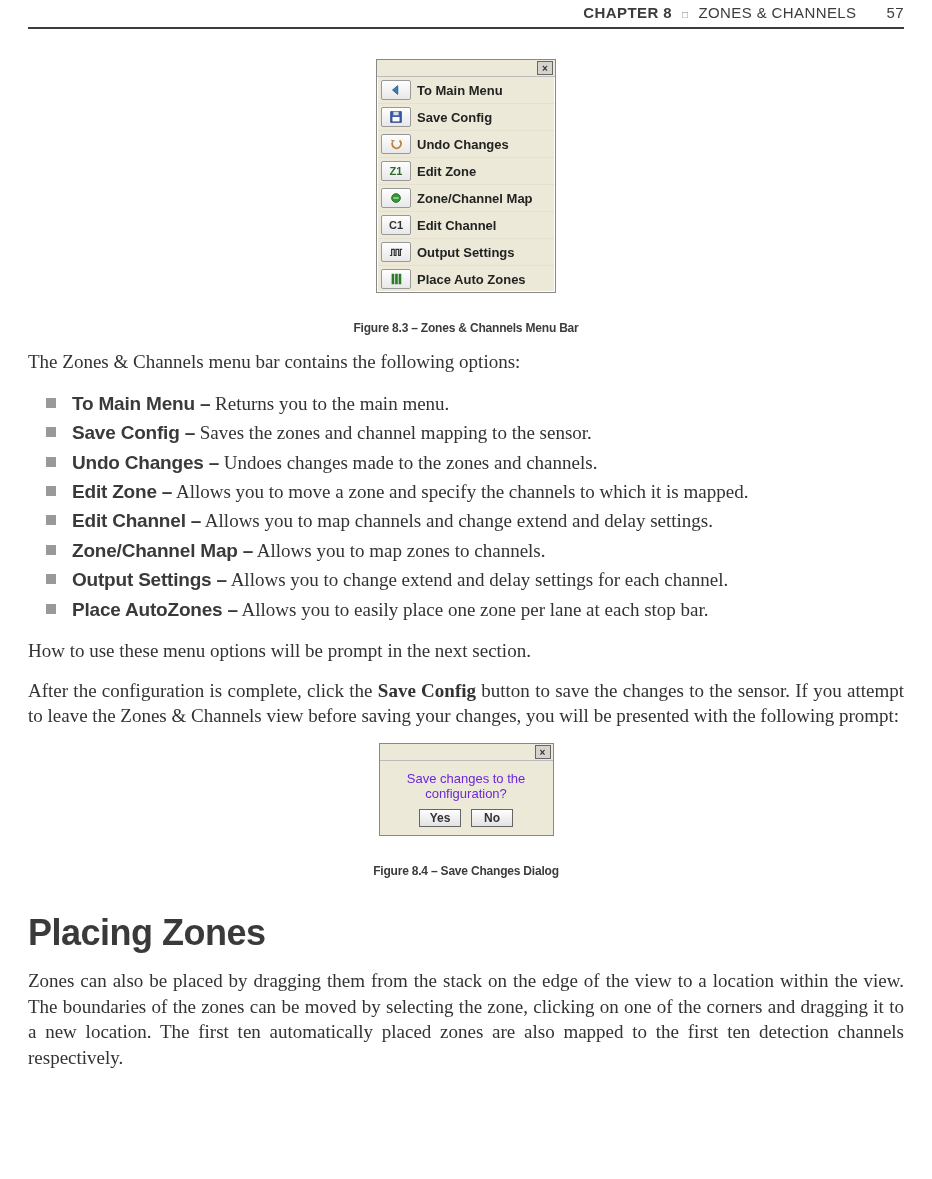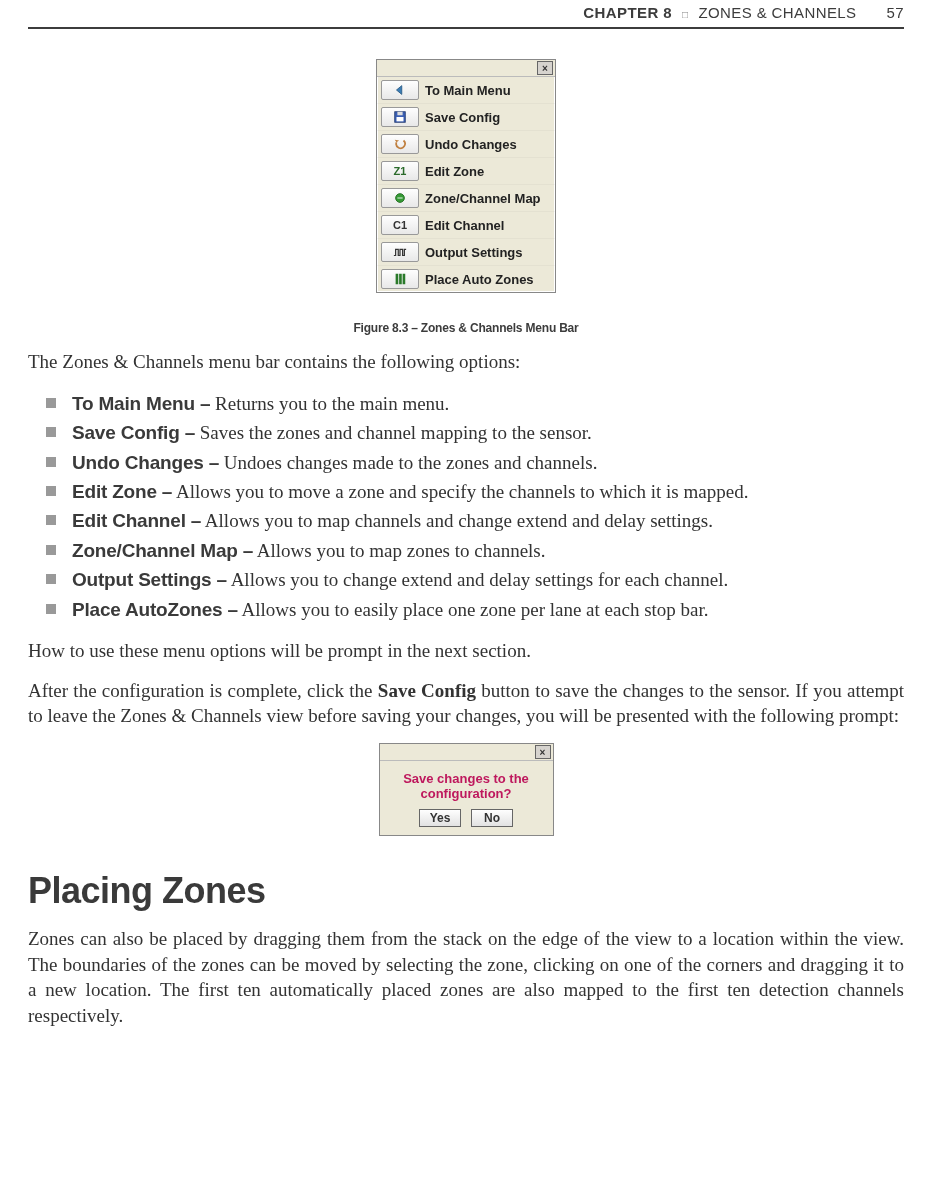--- a/index.html
+++ b/index.html
@@ -57,21 +57,21 @@
   .menu-item {
     display:flex; align-items:center;
     gap: 6px;
     padding: 3px 6px 3px 4px;
     font-size: 13px;
     font-weight: 700;
     color:#222;
   }
   .menu-item + .menu-item { border-top: 1px solid rgba(0,0,0,0.03); }
   .mi-icon {
-    width: 38px; height: 20px;
+    width: 30px; height: 20px;
     border: 1px solid #999;
     background: linear-gradient(#fefefe,#e8e8e8);
     display:flex; align-items:center; justify-content:center;
     font-size: 11px;
     font-weight:700;
     border-radius: 2px;
   }
   .mi-icon svg { width: 14px; height:14px; }
   .caption {
     font-family: Arial, Helvetica, sans-serif;
@@ -115,23 +115,23 @@
     padding-bottom: 8px;
   }
   .dialog-box .titlebar {
     display:flex; justify-content:flex-end;
     padding: 1px 2px;
     background:#ece9d8;
     border-bottom: 1px solid #bbb;
   }
   .dialog-box .msg {
     font-size: 13px;
-    font-weight:700;
+    font-weight:400;
     padding: 10px 8px 8px 8px;
-    color:#be185d;
+    color:#6d28d9;
   }
   .dialog-box .btns { display:flex; justify-content:center; gap:10px; }
   .dialog-box .btn {
     min-width: 42px;
     padding: 1px 8px;
     border: 1px solid #666;
     background: linear-gradient(#fefefe,#e2e2e2);
     font-size: 12px;
     font-weight:700;
   }
@@ -276,18 +276,19 @@
     <div class="dialog-box">
       <div class="titlebar">
         <div class="closebtn">×</div>
       </div>
       <div class="msg">Save changes to the configuration?</div>
       <div class="btns">
         <div class="btn">Yes</div>
         <div class="btn">No</div>
       </div>
     </div>
+    <div class="caption">Figure 8.4 – Save Changes Dialog</div>
   </div>
 
   <h2 class="section-title">Placing Zones</h2>
   <p class="body-text justify">Zones can also be placed by dragging them from the stack on the edge of the view to a location within the view. The boundaries of the zones can be moved by selecting the zone, clicking on one of the corners and dragging it to a new location. The first ten automatically placed zones are also mapped to the first ten detection channels respectively.</p>
 
 </div>
 
 </body></html>

